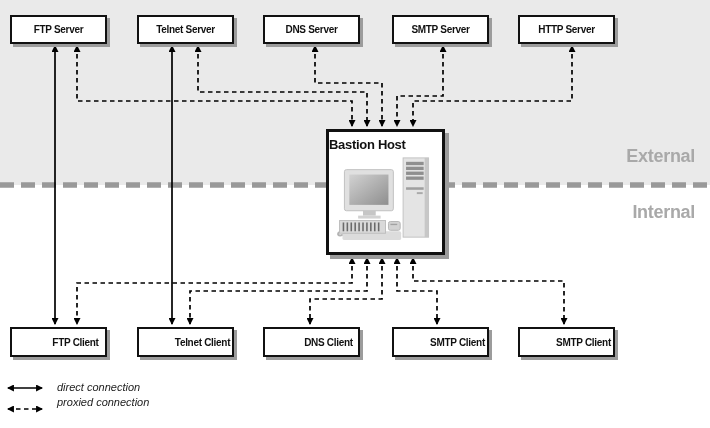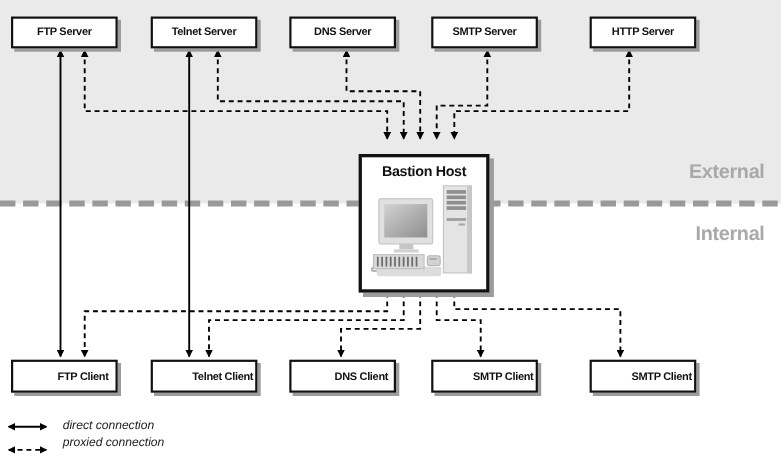--- a/index.html
+++ b/index.html
@@ -11,24 +11,24 @@
   svg.wires { position:absolute; left:0; top:0; width:710px; height:428px; }
   .node {
     position:absolute; width:97px; height:29px; box-sizing:border-box;
     background:#fff; border:2px solid #111; box-shadow:3px 3px 0 #9c9c9c;
     display:flex; align-items:center; justify-content:center;
     font-weight:bold; font-size:10px; letter-spacing:-0.3px; color:#111;
     white-space:nowrap;
   }
   .srv { top:15px; }
   .cli { top:327px; height:30px;padding-left:34px; }
-  .x0 { left:10px; } .x1 { left:137px; } .x2 { left:263px; } .x3 { left:392px; } .x4 { left:536px; }
+  .x0 { left:10px; } .x1 { left:137px; } .x2 { left:263px; } .x3 { left:392px; } .x4 { left:518px; }
   .bastion {
-    position:absolute; left:326px; top:140px; width:119px; height:126px; box-sizing:border-box;
-    background:#fff; border:3px solid #111; box-shadow:4px 4px 0 #9c9c9c; text-align:center;
+    position:absolute; left:326px; top:129px; width:119px; height:126px; box-sizing:border-box;
+    background:#fff; border:3px solid #111; box-shadow:4px 4px 0 #9c9c9c; text-align:left;
   }
   .bastion-title { font-weight:bold; font-size:13px; letter-spacing:-0.3px; margin-top:5px; color:#111; }
   .bastion-art { display:block; margin:2px auto 0 auto; }
   .zone-label { position:absolute; right:15px; font-weight:bold; font-size:18px; color:#a9a9a9; letter-spacing:-0.3px;margin-left:16px; }
   .zone-label.ext { top:146px; }
   .zone-label.int { top:202px; }
   .legend-label { position:absolute; left:57px; font-style:italic; font-size:11px; color:#222;text-align:right; }
   .legend-label.l1 { top:381px; }
   .legend-label.l2 { top:396px; }
 </style>

